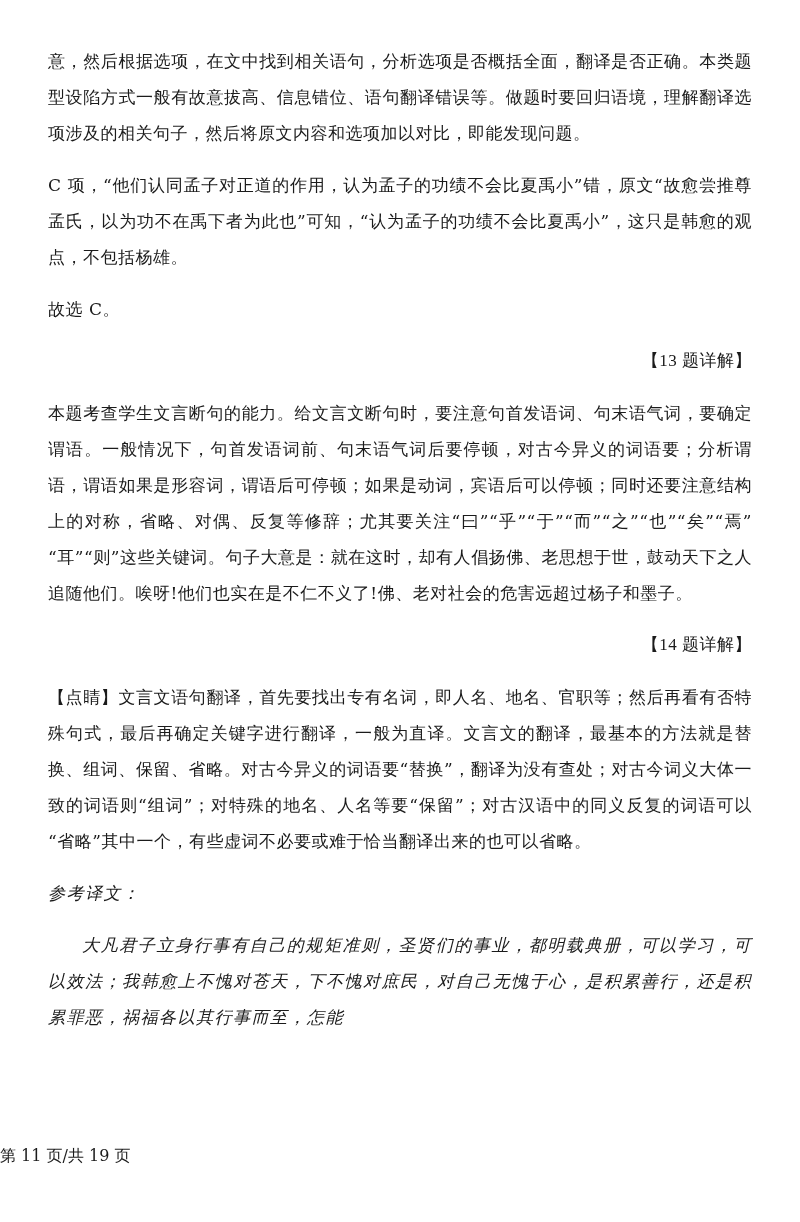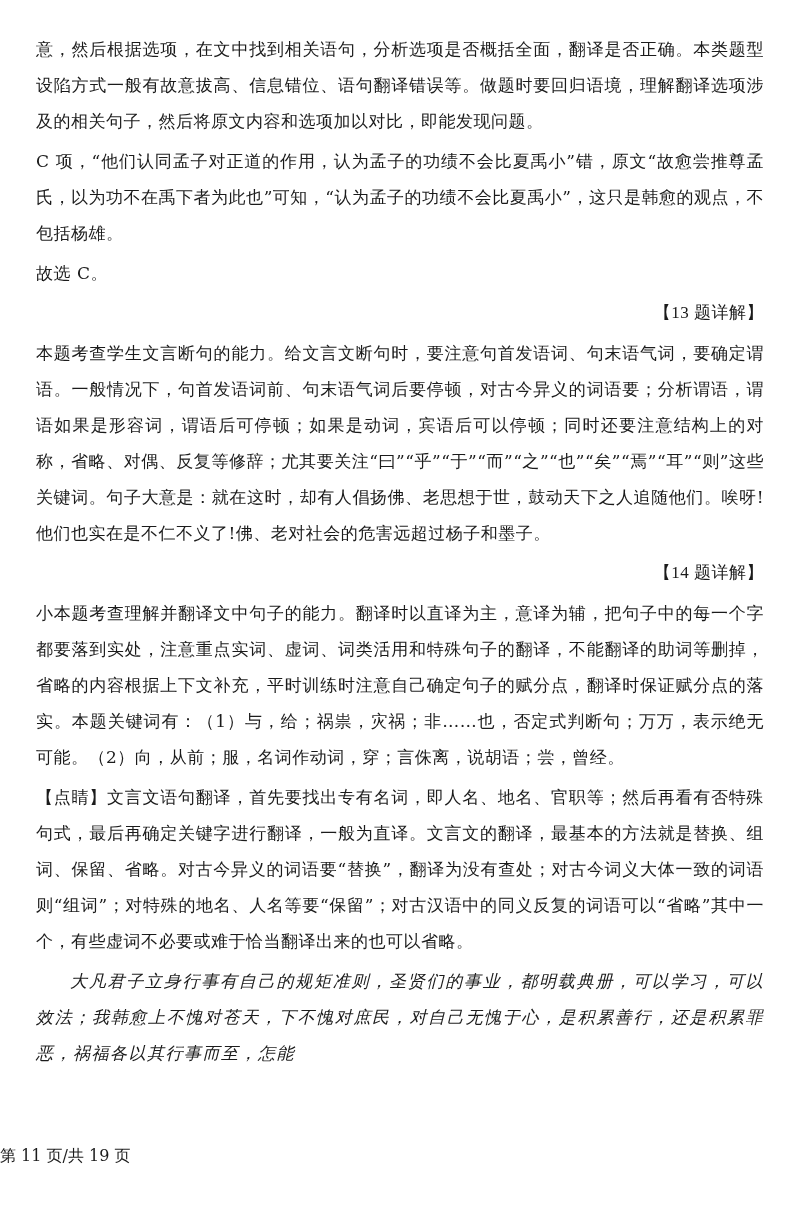--- a/index.html
+++ b/index.html
@@ -17,21 +17,21 @@
     color: #1b1b1b;
   }
   .content {
     padding: 27px 32px 0 32px;
     font-size: 17px;
     line-height: 36px;
     text-align: justify;
     letter-spacing: 0.5px;
   }
   .content p {
-    margin: 4px;
+    margin: 16px;
     padding: 0;
   }
   .para { text-align: justify; }
   .heading { text-align: right; font-family: Liberation Serif, serif; }
   .kai {
     font-style: italic;
     letter-spacing: 1.5px;
   }
   .indent {
     text-indent: 2em;
@@ -51,20 +51,20 @@
 <body>
 
 <div class="page">
   <div class="content">
     <p class="para">意，然后根据选项，在文中找到相关语句，分析选项是否概括全面，翻译是否正确。本类题型设陷方式一般有故意拔高、信息错位、语句翻译错误等。做题时要回归语境，理解翻译选项涉及的相关句子，然后将原文内容和选项加以对比，即能发现问题。</p>
     <p class="para">C 项，“他们认同孟子对正道的作用，认为孟子的功绩不会比夏禹小”错，原文“故愈尝推尊孟氏，以为功不在禹下者为此也”可知，“认为孟子的功绩不会比夏禹小”，这只是韩愈的观点，不包括杨雄。</p>
     <p class="para">故选 C。</p>
     <p class="para heading">【13 题详解】</p>
     <p class="para">本题考查学生文言断句的能力。给文言文断句时，要注意句首发语词、句末语气词，要确定谓语。一般情况下，句首发语词前、句末语气词后要停顿，对古今异义的词语要；分析谓语，谓语如果是形容词，谓语后可停顿；如果是动词，宾语后可以停顿；同时还要注意结构上的对称，省略、对偶、反复等修辞；尤其要关注“曰”“乎”“于”“而”“之”“也”“矣”“焉”“耳”“则”这些关键词。句子大意是：就在这时，却有人倡扬佛、老思想于世，鼓动天下之人追随他们。唉呀!他们也实在是不仁不义了!佛、老对社会的危害远超过杨子和墨子。</p>
     <p class="para heading">【14 题详解】</p>
-    <p class="para">小本题考查理解并翻译文中句子的能力。翻译时以直译为主，意译为辅，把句子中的每一个字都要落到实处，注意重点实词、虚词、词类活用和特殊句子的翻译，不能翻译的助词等删掉，省略的内容根据上下文补充，平时训练时注意自己确定句子的赋分点，翻译时保证赋分点的落实。本题关键词有：（1）与，给；祸祟，灾祸；非……也，否定式判断句；万万，表示绝无可能。（2）向，从前；服，名词作动词，穿；言侏离，说胡语；尝，曾经。</p>
     <p class="para">【点睛】文言文语句翻译，首先要找出专有名词，即人名、地名、官职等；然后再看有否特殊句式，最后再确定关键字进行翻译，一般为直译。文言文的翻译，最基本的方法就是替换、组词、保留、省略。对古今异义的词语要“替换”，翻译为没有查处；对古今词义大体一致的词语则“组词”；对特殊的地名、人名等要“保留”；对古汉语中的同义反复的词语可以“省略”其中一个，有些虚词不必要或难于恰当翻译出来的也可以省略。</p>
+    <p class="para kai">参考译文：</p>
     <p class="para kai indent">大凡君子立身行事有自己的规矩准则，圣贤们的事业，都明载典册，可以学习，可以效法；我韩愈上不愧对苍天，下不愧对庶民，对自己无愧于心，是积累善行，还是积累罪恶，祸福各以其行事而至，怎能</p>
   </div>
   <div class="footer">
     <span>第 11 页/共 19 页</span>
   </div>
 </div>
 
 </body></html>

